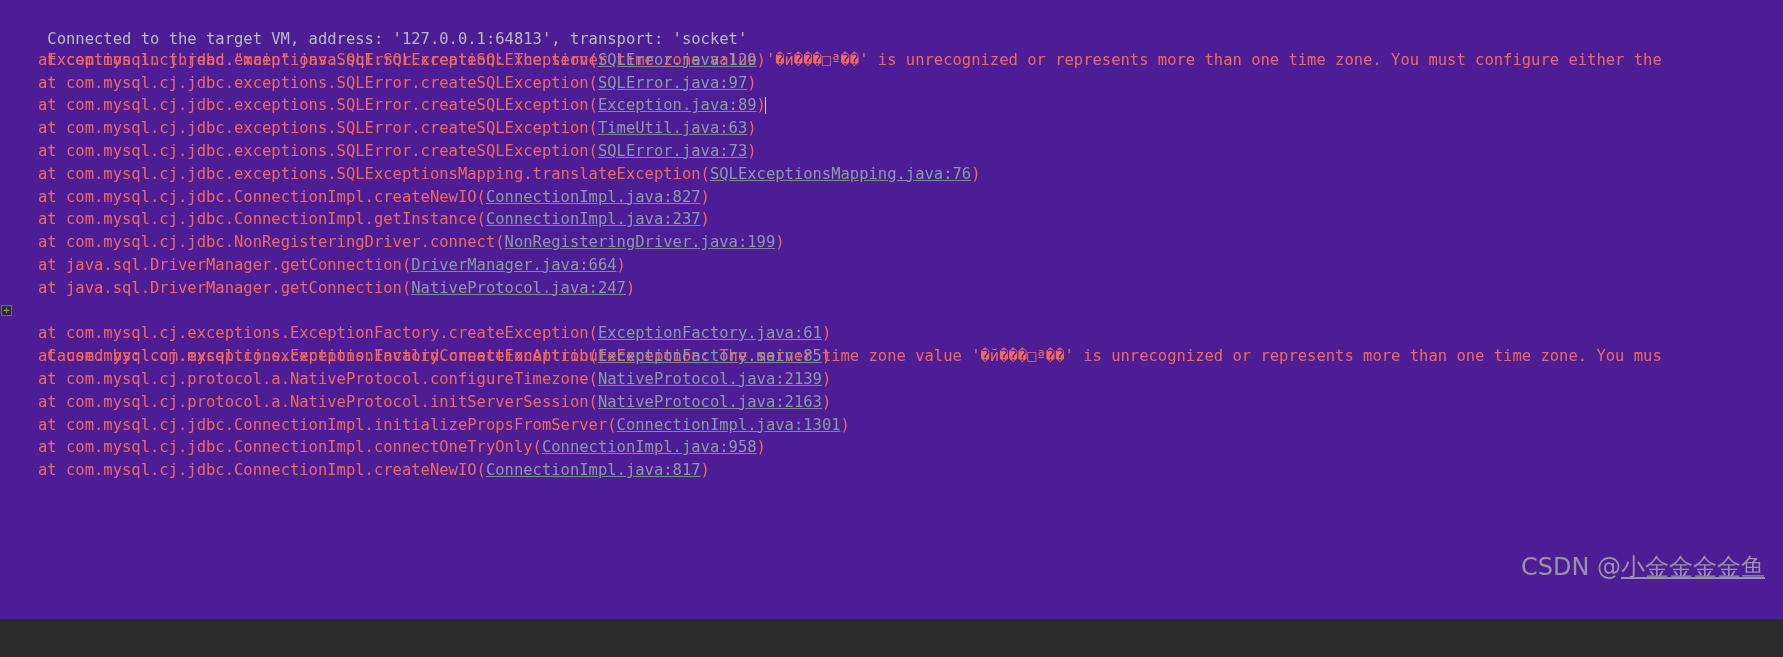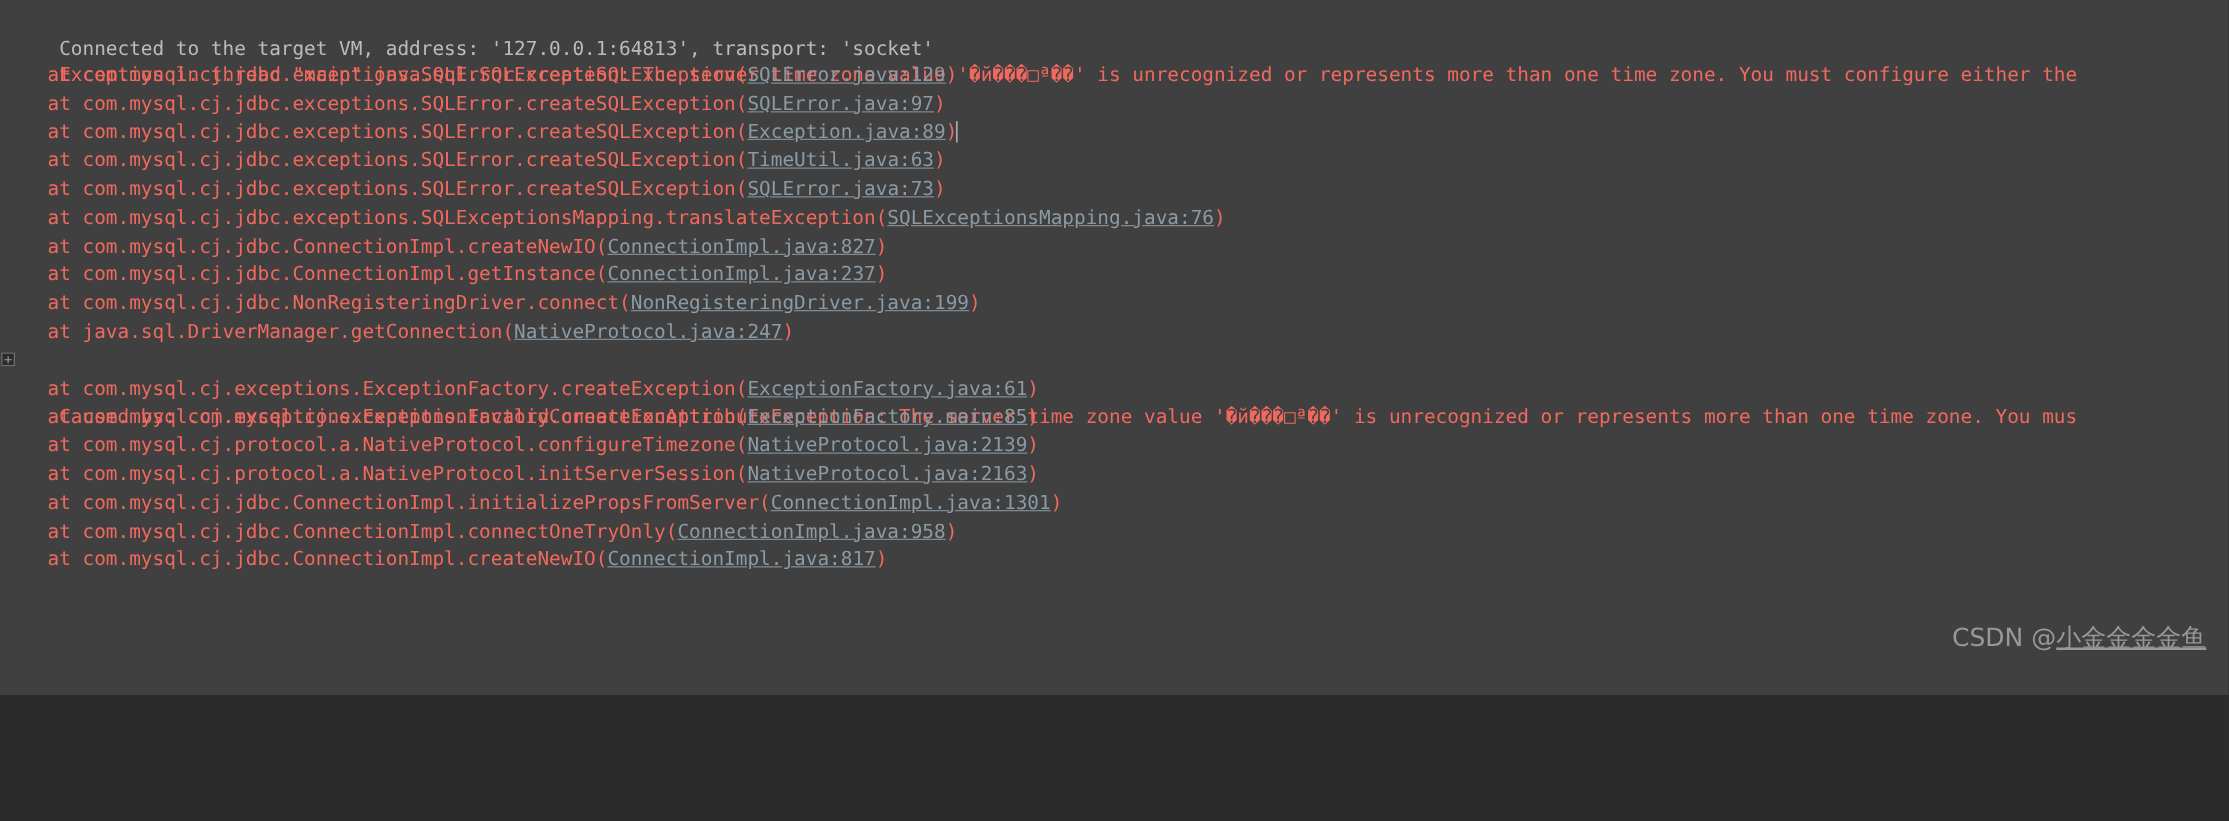--- a/index.html
+++ b/index.html
@@ -9,22 +9,22 @@
     width: 1783px;
     height: 657px;
     overflow: hidden;
   }
   body {
     font-family: "DejaVu Sans Mono", "Liberation Mono", monospace;
   }
   #console {
     position: relative;
     width: 1783px;
-    height: 556px;
-    background: #404040;
+    height: 619px;
+    background: #4c1d95;
     padding: 0;
     overflow: hidden;
   }
   .line {
     position: relative;
     height: 22.8px;
     line-height: 22.8px;
     font-size: 15.5px;
     letter-spacing: 0px;
     white-space: pre;
@@ -73,21 +73,21 @@
     height: 17px;
     vertical-align: -4px;
     margin-left: -1px;
   }
   .watermark {
     position: absolute;
     right: 18px;
     bottom: 8px;
     color: #a8a8a8;
     font-family: "DejaVu Sans", "Liberation Sans", sans-serif;
-    font-size: 20px;
+    font-size: 24px;
     opacity: 0.85;
     white-space: pre;
   }
   .wm-user { text-decoration: underline; text-decoration-color: #a8a8a8; }
 </style>
 </head>
 <body>
 
 <div id="console">
 
@@ -102,20 +102,21 @@
   <div id="trace-primary">
       <div class="line err indent"><span>at com.mysql.cj.jdbc.exceptions.SQLError.createSQLException(</span><span class="lnk">SQLError.java:129</span><span>)</span></div>
       <div class="line err indent"><span>at com.mysql.cj.jdbc.exceptions.SQLError.createSQLException(</span><span class="lnk">SQLError.java:97</span><span>)</span></div>
       <div class="line err indent"><span>at com.mysql.cj.jdbc.exceptions.SQLError.createSQLException(</span><span class="lnk">Exception.java:89</span><span>)</span><span class="caret"></span></div>
       <div class="line err indent"><span>at com.mysql.cj.jdbc.exceptions.SQLError.createSQLException(</span><span class="lnk">TimeUtil.java:63</span><span>)</span></div>
       <div class="line err indent"><span>at com.mysql.cj.jdbc.exceptions.SQLError.createSQLException(</span><span class="lnk">SQLError.java:73</span><span>)</span></div>
       <div class="line err indent"><span>at com.mysql.cj.jdbc.exceptions.SQLExceptionsMapping.translateException(</span><span class="lnk">SQLExceptionsMapping.java:76</span><span>)</span></div>
       <div class="line err indent"><span>at com.mysql.cj.jdbc.ConnectionImpl.createNewIO(</span><span class="lnk">ConnectionImpl.java:827</span><span>)</span></div>
       <div class="line err indent"><span>at com.mysql.cj.jdbc.ConnectionImpl.getInstance(</span><span class="lnk">ConnectionImpl.java:237</span><span>)</span></div>
       <div class="line err indent"><span>at com.mysql.cj.jdbc.NonRegisteringDriver.connect(</span><span class="lnk">NonRegisteringDriver.java:199</span><span>)</span></div>
+      <div class="line err indent"><span>at java.sql.DriverManager.getConnection(</span><span class="lnk">DriverManager.java:664</span><span>)</span></div>
       <div class="line err indent"><span>at java.sql.DriverManager.getConnection(</span><span class="lnk">NativeProtocol.java:247</span><span>)</span></div>
     </div>
 
   <div class="line err">
     <span class="fold">+</span>
     <span>Caused by: com.mysql.cj.exceptions.InvalidConnectionAttributeException: The server time zone value '�й���□ª��' is unrecognized or represents more than one time zone. You mus</span>
   </div>
 
   <div id="trace-caused">
       <div class="line err indent"><span>at com.mysql.cj.exceptions.ExceptionFactory.createException(</span><span class="lnk">ExceptionFactory.java:61</span><span>)</span></div>

